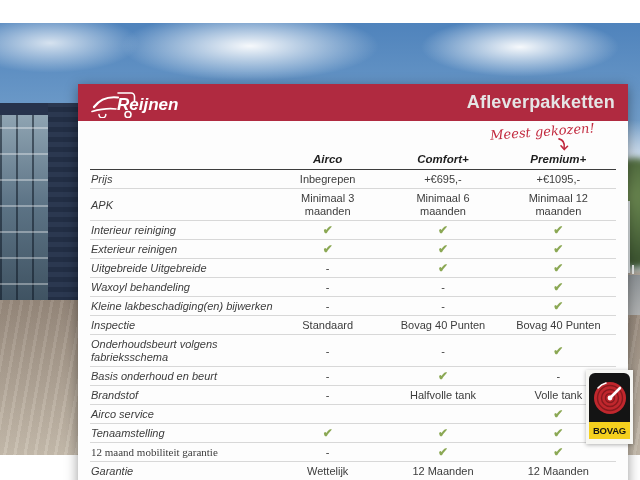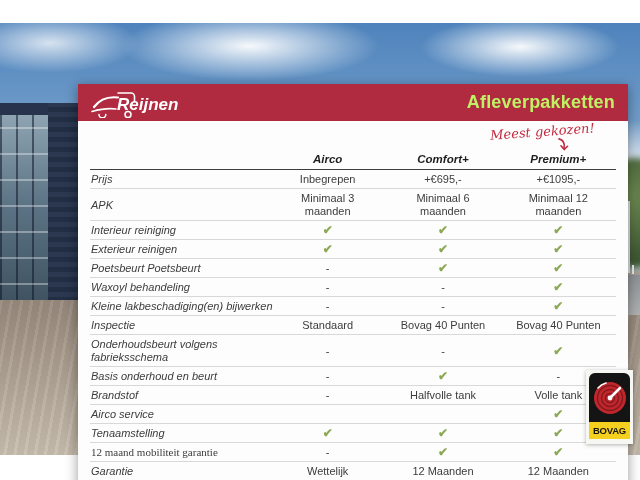--- a/index.html
+++ b/index.html
@@ -52,21 +52,21 @@
   .strip{position:absolute;left:0;width:640px;background:#fff;}
   .strip.top{top:0;height:23px;}
   .strip.bottom{top:455px;height:25px;}
 
   
   .card{position:absolute;left:78px;top:36px;width:550px;height:409px;background:#fdfdfd;
     box-shadow:0 3px 12px rgba(0,0,0,.4);margin-top:48px;}
   .card-header{height:37px;background:#b02a40;display:flex;align-items:center;
     justify-content:space-between;padding:0 13px;box-sizing:border-box;}
   .brand{display:flex;align-items:center;}
-  .title{color:#bef264;font-weight:bold;font-size:18px;letter-spacing:.2px;}
+  .title{color:#e5e5e5;font-weight:bold;font-size:18px;letter-spacing:.2px;}
   .annotation{position:absolute;top:41px;right:10px;width:150px;text-align:center;
     color:#c22a3f;font-family:"DejaVu Serif",serif;font-style:italic;font-size:13px;
     transform:rotate(-4deg);line-height:13px;}
   .annotation svg{display:block;margin:1px 0 0 88px;}
 
   
   .table-wrap{position:absolute;left:12px;right:12px;top:67px;}
   table{width:100%;border-collapse:collapse;table-layout:fixed;}
   col.lblcol{width:180px;}
   th{font-size:11.5px;font-style:italic;font-weight:bold;color:#1e1e1e;text-align:center;
@@ -181,21 +181,21 @@
             <td><span class="check">✔</span></td>
             <td><span class="check">✔</span></td>
           </tr>
           <tr>
             <td class="lbl">Exterieur reinigen</td>
             <td><span class="check">✔</span></td>
             <td><span class="check">✔</span></td>
             <td><span class="check">✔</span></td>
           </tr>
           <tr>
-            <td class="lbl">Poetsbeurt Poetsbeurt</td>
+            <td class="lbl">Uitgebreide Uitgebreide</td>
             <td>-</td>
             <td><span class="check">✔</span></td>
             <td><span class="check">✔</span></td>
           </tr>
           <tr>
             <td class="lbl">Waxoyl behandeling</td>
             <td>-</td>
             <td>-</td>
             <td><span class="check">✔</span></td>
           </tr>

